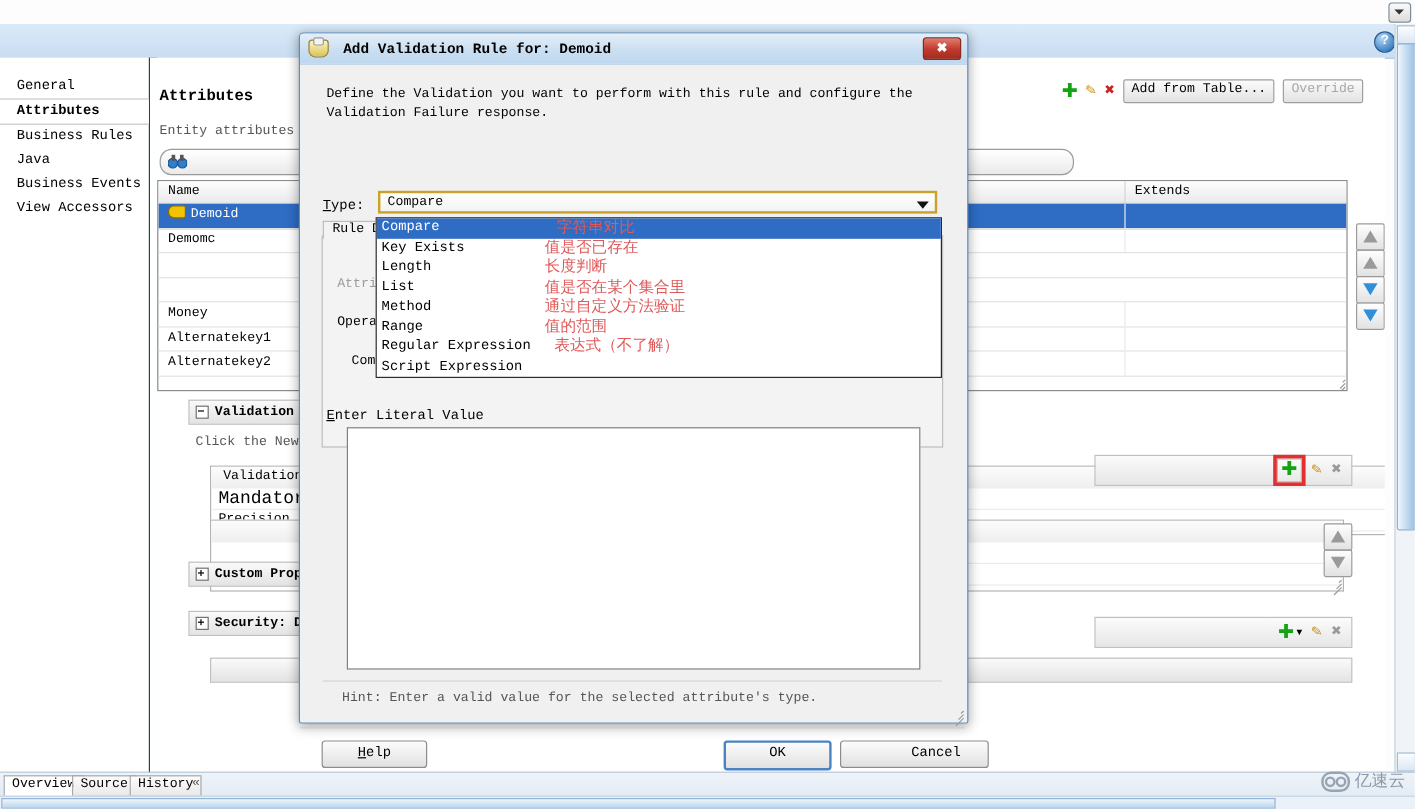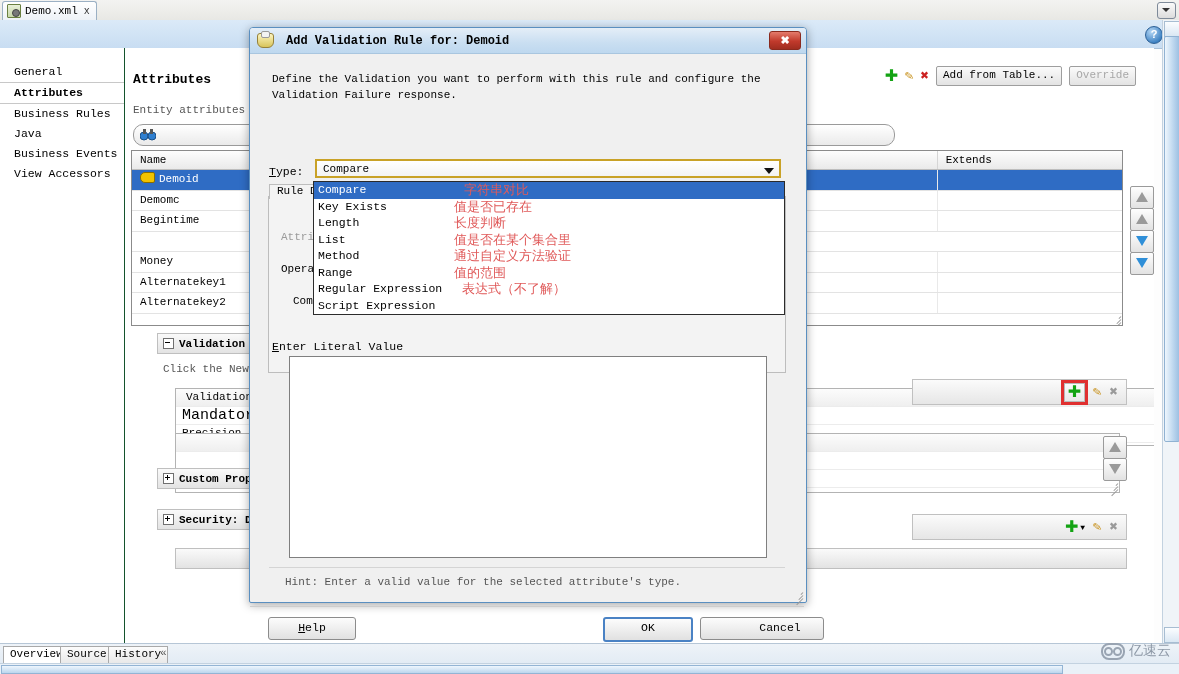--- a/index.html
+++ b/index.html
@@ -444,27 +444,20 @@
   .resize-grip i {
     position: absolute; right: 0; width: 9px; height: 1px; background: #9a9a9a;
     transform: rotate(-45deg); transform-origin: right center;
   }
 </style>
 </head>
 <body>
 
 <div id="app">
 
-  <div class="tabstrip">
-    <div class="file-tab">
-      <span class="xml-icon"></span>
-      <span>Demo.xml</span>
-      <span class="tab-close">x</span>
-    </div>
-  </div>
 
   <div class="top-strip"></div>
   <div class="dropdown-btn"></div>
   <div class="help-circle">?</div>
 
   <div class="leftnav">
     <div style="height:14px"></div>
     <div class="nav-item">
       <span>General</span>
     </div>
@@ -520,21 +513,20 @@
         </div>
         <div class="td mid"></div>
         <div class="td ext"></div>
       </div>
       <div class="attr-row">
         <div class="td name">Demomc</div>
         <div class="td mid"></div>
         <div class="td ext"></div>
       </div>
       <div class="attr-row">
-        <div class="td name">Begintime</div>
         <div class="td mid"></div>
         <div class="td ext"></div>
       </div>
       <div class="attr-row">
         <div class="td mid"></div>
         <div class="td ext"></div>
       </div>
       <div class="attr-row">
         <div class="td name">Money</div>
         <div class="td mid"></div>

